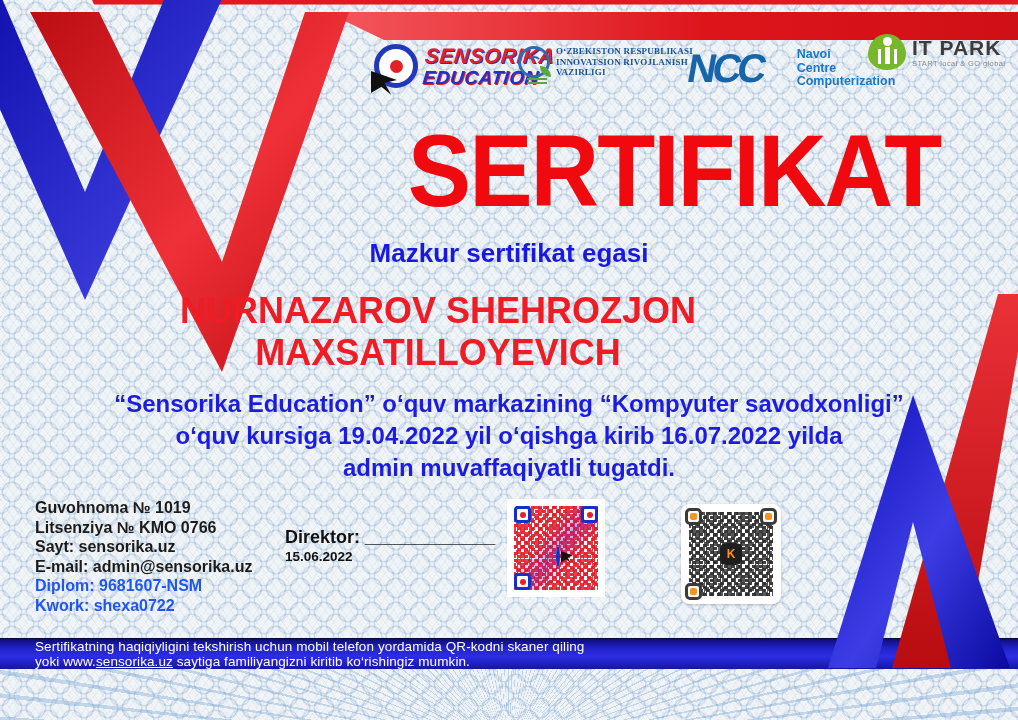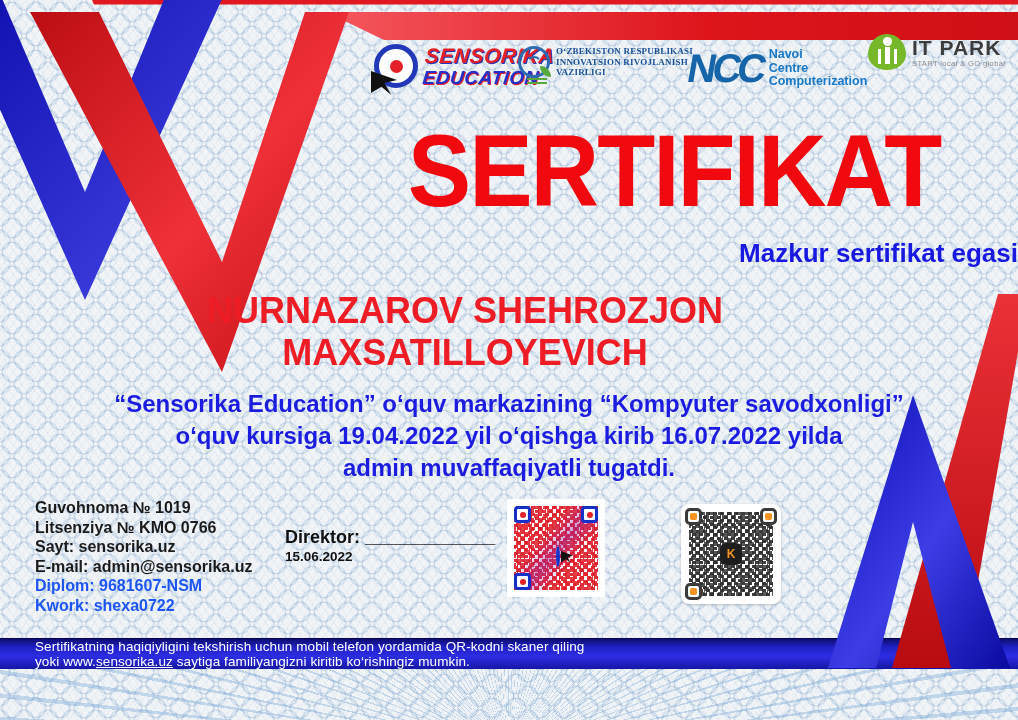--- a/index.html
+++ b/index.html
@@ -49,39 +49,39 @@
     border:2px solid #2e6cb0; border-color:#2e6cb0 transparent transparent transparent; border-radius:50%;}
   .bulb::after{content:""; position:absolute; right:-4px; bottom:-2px; width:11px; height:11px;
     background:#58a83c; border-radius:0 100% 0 100%;}
   .coil{position:absolute; left:6px; bottom:-11px; width:20px; height:8px;
     background:repeating-linear-gradient(180deg,#58a83c 0 2px, transparent 2px 4px);}
   .ministry-text{font-family:"Liberation Serif", serif; font-weight:bold; color:#1a5096;
     font-size:9px; line-height:10.5px; letter-spacing:.2px;}
   .ncc{left:688px; top:48px;}
   .ncc-letters{font-weight:bold; font-size:40px; line-height:40px; color:#1665a8;
     letter-spacing:-4px; transform:skewX(-10deg); flex:0 0 auto;}
-  .ncc-text{color:#1878c8; font-weight:bold; font-size:12.5px; line-height:13.5px;}
+  .ncc-text{color:#1878c8; font-weight:bold; font-size:12.5px; line-height:13.5px;margin-left:28px;}
   .itpark{left:868px; top:34px;}
   .itpark-icon{position:relative; width:38px; height:36px; background:#76b82a; flex:0 0 auto;
     border-radius:50% 50% 50% 50% / 58% 58% 44% 44%;}
   .itpark-icon::before{content:""; position:absolute; left:50%; top:3px; width:9px; height:9px;
     margin-left:-4.5px; border-radius:50%; background:#fff; box-shadow:0 0 0 2px #76b82a;}
   .itpark-icon::after{content:""; position:absolute; left:50%; top:13px; width:5px; height:17px;
     margin-left:-2.5px; background:#fff; box-shadow:-8px 1px 0 -1px #fff, 8px 1px 0 -1px #fff;}
   .itpark-text .name{color:#3c3c3c; font-size:21px; font-weight:bold; letter-spacing:1px; line-height:22px;}
   .itpark-text .tag{color:#8a8a8a; font-size:7.5px; letter-spacing:.4px;}
 
   
   .title{position:absolute; left:330px; top:116px; width:688px; text-align:center;
     color:#f0090f; font-weight:bold; font-size:95px; line-height:100px; letter-spacing:-2px;
     transform:scaleY(1.08); transform-origin:top;}
-  .subtitle{position:absolute; left:0; top:238px; width:1018px; text-align:right;
+  .subtitle{position:absolute; left:0; top:238px; width:1018px; text-align:center;
     color:#1818e0; font-weight:bold; font-size:26px;}
   .recipient{position:absolute; left:0; top:290px; width:876px; text-align:center;
-    color:#ee1c24; font-weight:bold; font-size:36px; line-height:42px;padding-left:27px;}
+    color:#ee1c24; font-weight:bold; font-size:36px; line-height:42px;}
   .body-par{position:absolute; left:0; top:388px; width:1018px; text-align:center;
     color:#1c1ce0; font-weight:bold; font-size:24px; line-height:32px;}
 
   
   .details{position:absolute; left:35px; top:498px; font-weight:bold; font-size:16px;
     line-height:19.5px; color:#1b1b1b;}
   .details .blue{color:#1f55f2;}
   .signature{position:absolute; left:285px; top:527px; color:#111; font-weight:bold;}
   .signature .row1{font-size:18px;}
   .signature .date{font-size:13.5px; margin-top:1px;}

